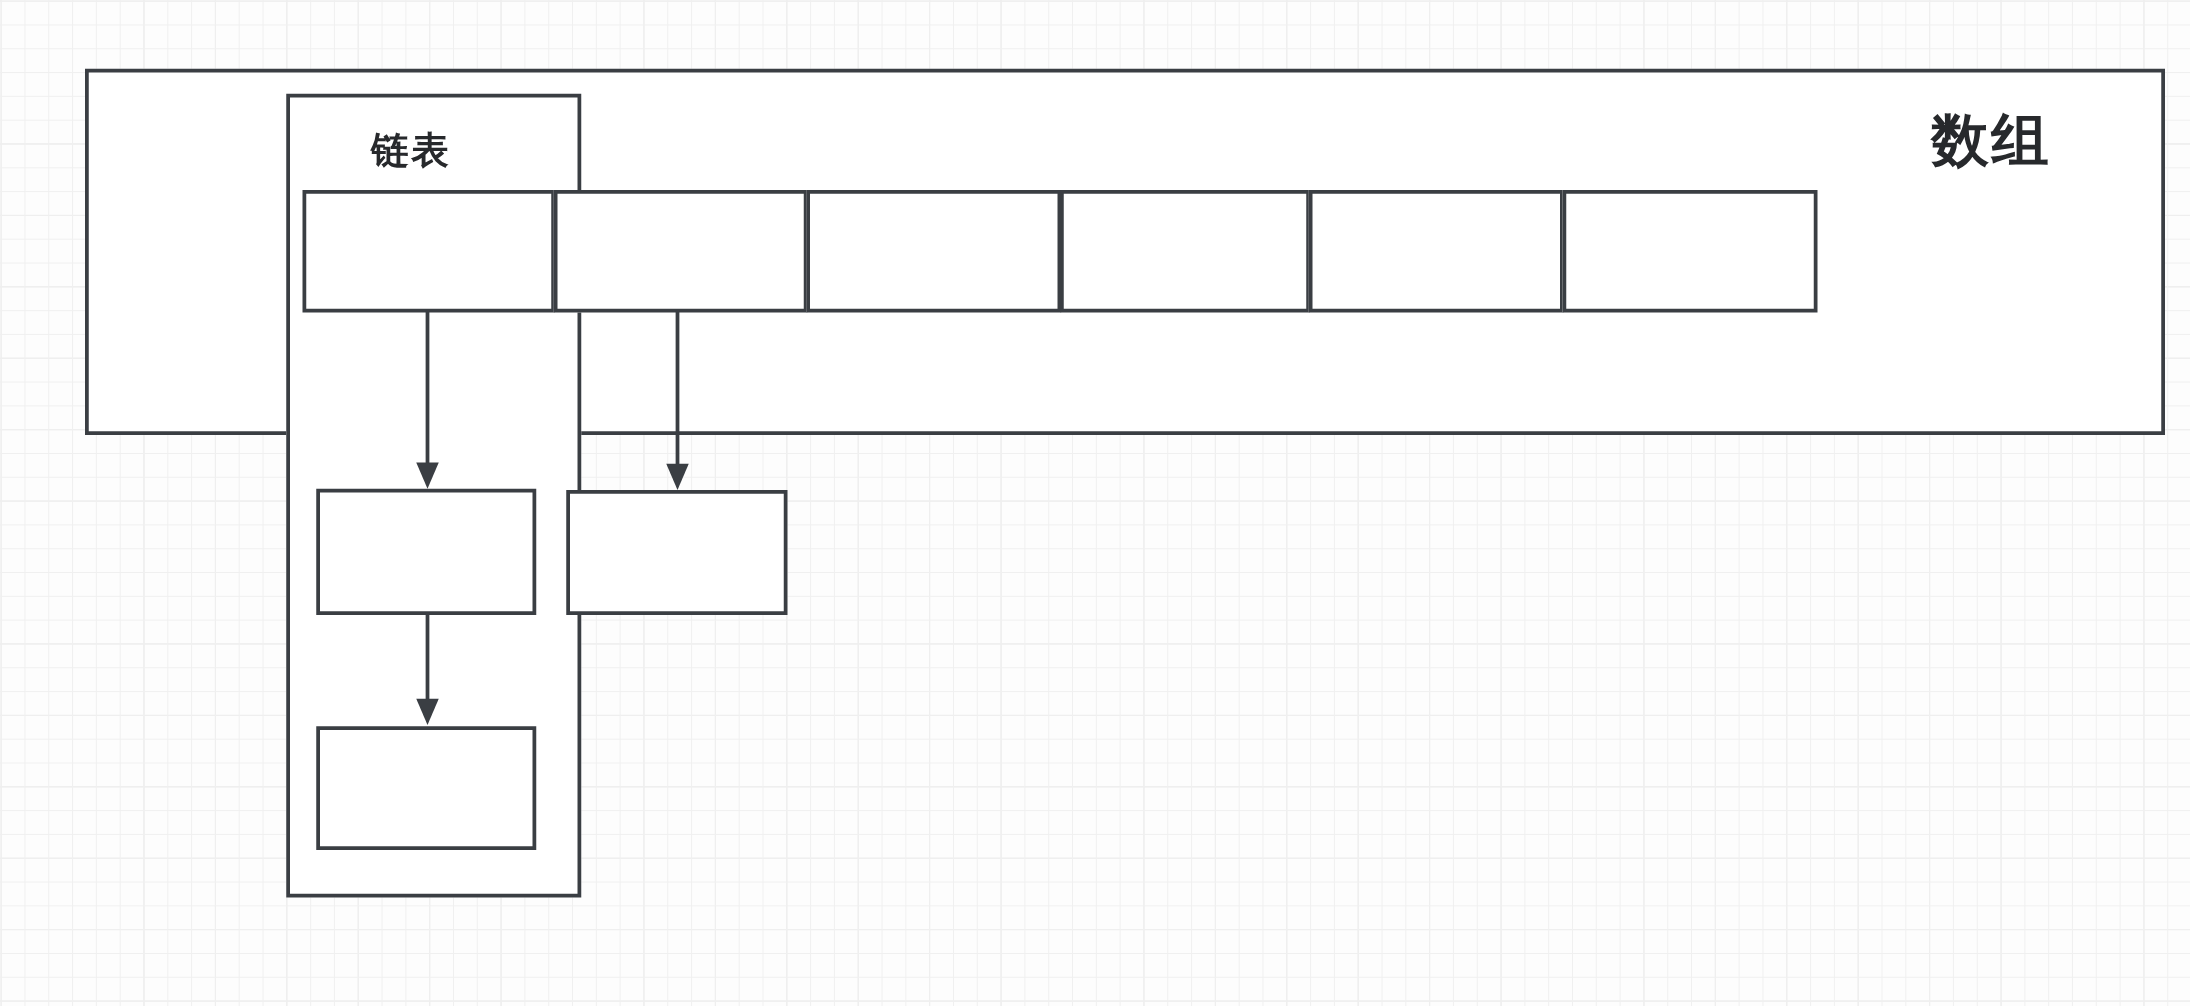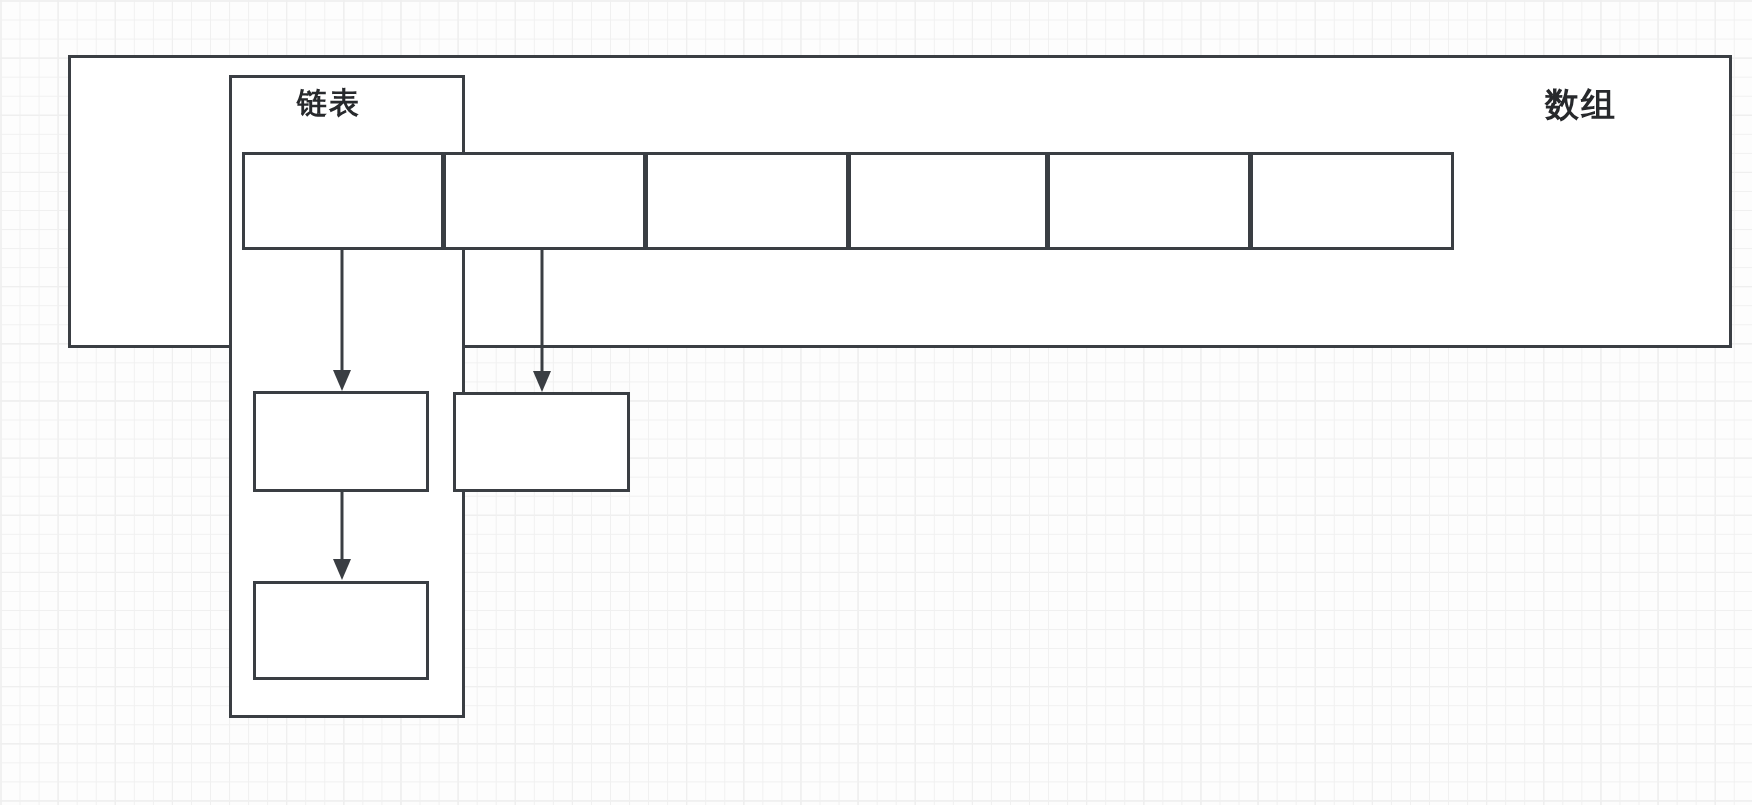--- a/index.html
+++ b/index.html
@@ -57,25 +57,25 @@
     user-select: none;
   }
 </style>
 </head>
 <body>
 
 <div id="canvas">
 
   <div class="box" style="left:68px; top:55px; width:1664px; height:293px;"></div>
 
-  <div class="region-label" style="left:1545px; top:82px; font-size:34px;text-align:center;">数组</div>
+  <div class="region-label" style="left:1545px; top:82px; font-size:46px;text-align:center;">数组</div>
 
   <div class="box" style="left:229px; top:75px; width:236px; height:643px;"></div>
 
-  <div class="region-label" style="left:297px; top:83px; font-size:30px;">链表</div>
+  <div class="region-label" style="left:297px; top:100px; font-size:30px;">链表</div>
 
   <div class="box" style="left:242px; top:152px; width:202px; height:98px;"></div>
   <div class="box" style="left:443px; top:152px; width:203px; height:98px;"></div>
   <div class="box" style="left:645px; top:152px; width:204px; height:98px;"></div>
   <div class="box" style="left:848px; top:152px; width:200px; height:98px;"></div>
   <div class="box" style="left:1047px; top:152px; width:204px; height:98px;"></div>
   <div class="box" style="left:1250px; top:152px; width:204px; height:98px;"></div>
 
   <div class="box" style="left:253px; top:391px; width:176px; height:101px;"></div>
   <div class="box" style="left:253px; top:581px; width:176px; height:99px;"></div>

